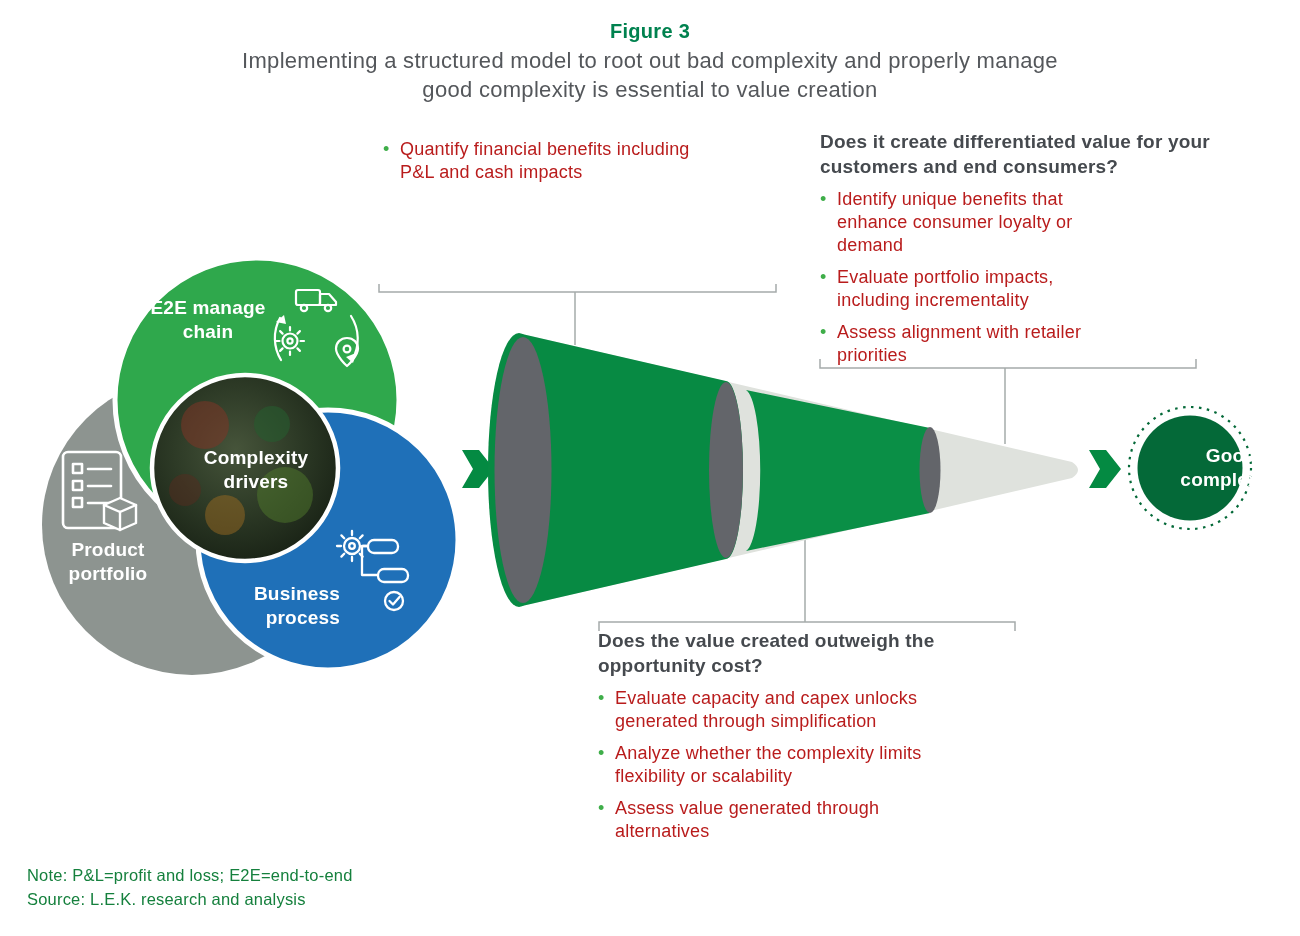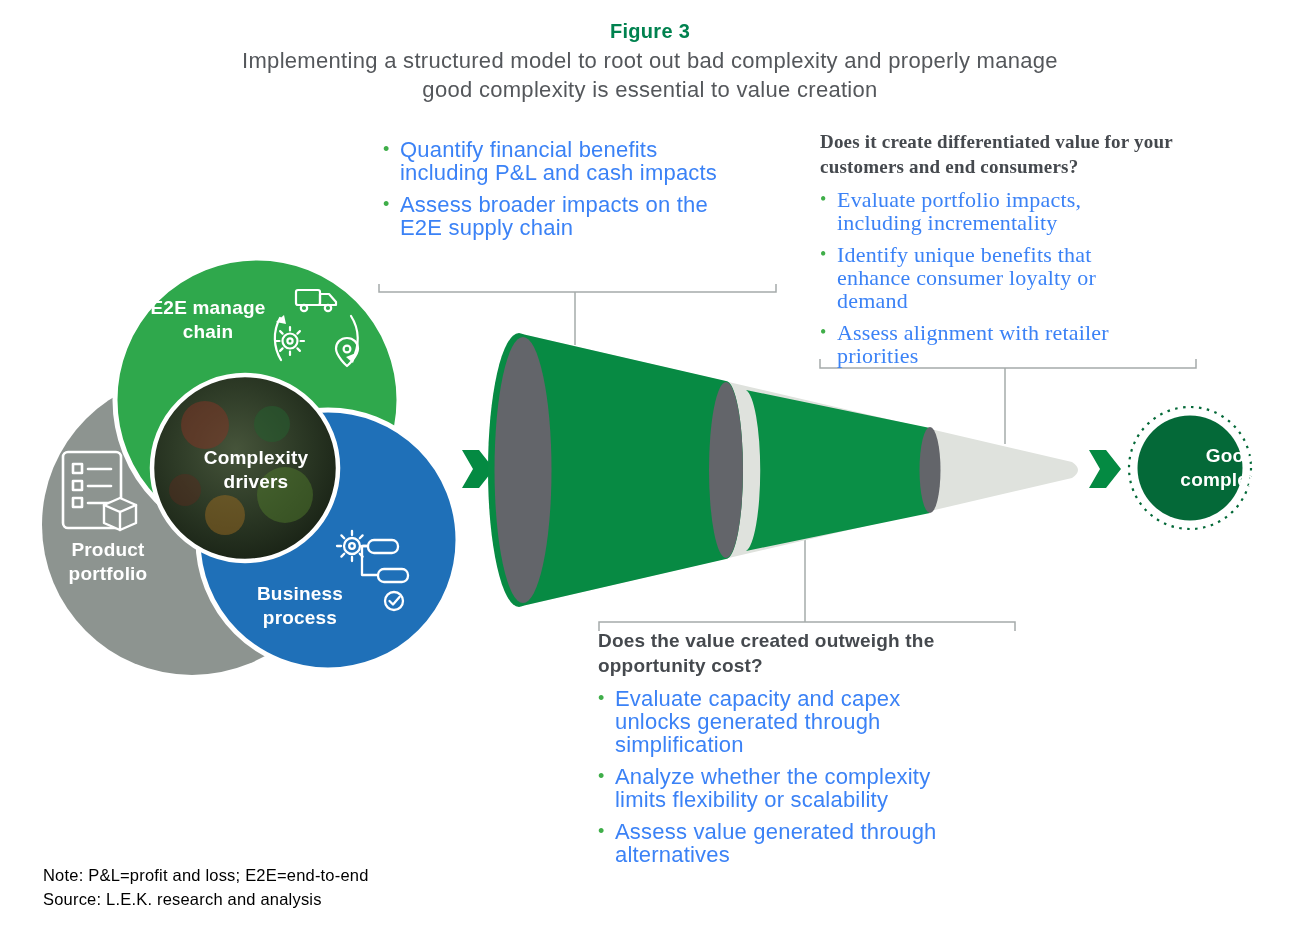--- a/index.html
+++ b/index.html
@@ -9,24 +9,24 @@
   .fig-label{top:20px;left:0;width:1300px;text-align:center;font-size:20px;font-weight:bold;
              color:#00824F;letter-spacing:.3px;}
   .fig-title{left:0;width:1300px;text-align:center;font-size:22px;color:#54575B;letter-spacing:.3px;}
   .t1{top:48px;} .t2{top:77px;}
   .diagram-svg{top:0;left:0;width:1300px;height:936px;}
   .seg-label{color:#ffffff;font-weight:bold;font-size:19px;line-height:24px;text-align:center;
              letter-spacing:.2px;}
   .callout{color:#54575B;}
   .callout h3{margin:0;font-size:19px;line-height:25px;font-weight:bold;color:#45494E;letter-spacing:.2px;}
   .callout ul{list-style:none;margin:9px 0 0 0;padding:0;}
-  .callout li{position:relative;padding-left:17px;margin:0 0 9px 0;font-size:22px;line-height:23px;
-              color:#3b82f6;letter-spacing:.2px;}
+  .callout li{position:relative;padding-left:17px;margin:0 0 9px 0;font-size:18px;line-height:23px;
+              color:#b91c1c;letter-spacing:.2px;}
   .callout li::before{content:"\2022";position:absolute;left:0;top:0;color:#3FAE49;font-size:18px;}
-  .footer-line{left:43px;font-size:16.5px;color:#000000;letter-spacing:.2px;}
+  .footer-line{left:27px;font-size:16.5px;color:#15803d;letter-spacing:.2px;}
   .good-label{font-size:19px;line-height:24px;margin-left:41px;}
 </style>
 </head>
 <body>
 
 <div class="page">
 
   <div class="abs fig-label">Figure 3</div>
   <div class="abs fig-title t1">Implementing a structured model to root out bad complexity and properly manage</div>
   <div class="abs fig-title t2">good complexity is essential to value creation</div>
@@ -138,35 +138,34 @@
 
     <g>
       <circle cx="1190" cy="468" r="61" fill="none" stroke="#046938" stroke-width="2.2" stroke-dasharray="2.5 5.5"></circle>
       <circle cx="1190" cy="468" r="52.5" fill="#046938"></circle>
     </g>
   </svg>
 
   <div class="abs seg-label" style="left:148px;top:296px;width:120px;">E2E manage chain</div>
   <div class="abs seg-label" style="left:196px;top:446px;width:120px;">Complexity drivers</div>
   <div class="abs seg-label" style="left:53px;top:538px;width:110px;">Product portfolio</div>
-  <div class="abs seg-label" style="left:242px;top:582px;width:116px;">Business process</div>
+  <div class="abs seg-label" style="left:224px;top:582px;width:116px;text-align:right;">Business process</div>
   <div class="abs seg-label good-label" style="left:1136px;top:444px;width:108px;">Good complexity</div>
 
   <div class="abs callout" style="left:383px;top:129px;width:400px;">
     <ul style="width:345px;">
       <li>Quantify financial benefits including P&amp;L and cash impacts</li>
-      <li>Assess broader impacts on the E2E supply chain</li>
     </ul>
   </div>
 
-  <div class="abs callout" style="left:820px;top:129px;width:410px;font-family:Liberation Serif, serif;">
+  <div class="abs callout" style="left:820px;top:129px;width:410px;">
     <h3 style="width:410px;">Does it create differentiated value for your customers and end consumers?</h3>
     <ul style="width:290px;">
+      <li>Identify unique benefits that enhance consumer loyalty or demand</li>
       <li>Evaluate portfolio impacts, including incrementality</li>
-      <li>Identify unique benefits that enhance consumer loyalty or demand</li>
       <li>Assess alignment with retailer priorities</li>
     </ul>
   </div>
 
   <div class="abs callout" style="left:598px;top:628px;width:440px;">
     <h3 style="width:375px;">Does the value created outweigh the opportunity cost?</h3>
     <ul style="width:370px;">
       <li>Evaluate capacity and capex unlocks generated through simplification</li>
       <li>Analyze whether the complexity limits flexibility or scalability</li>
       <li>Assess value generated through alternatives</li>

